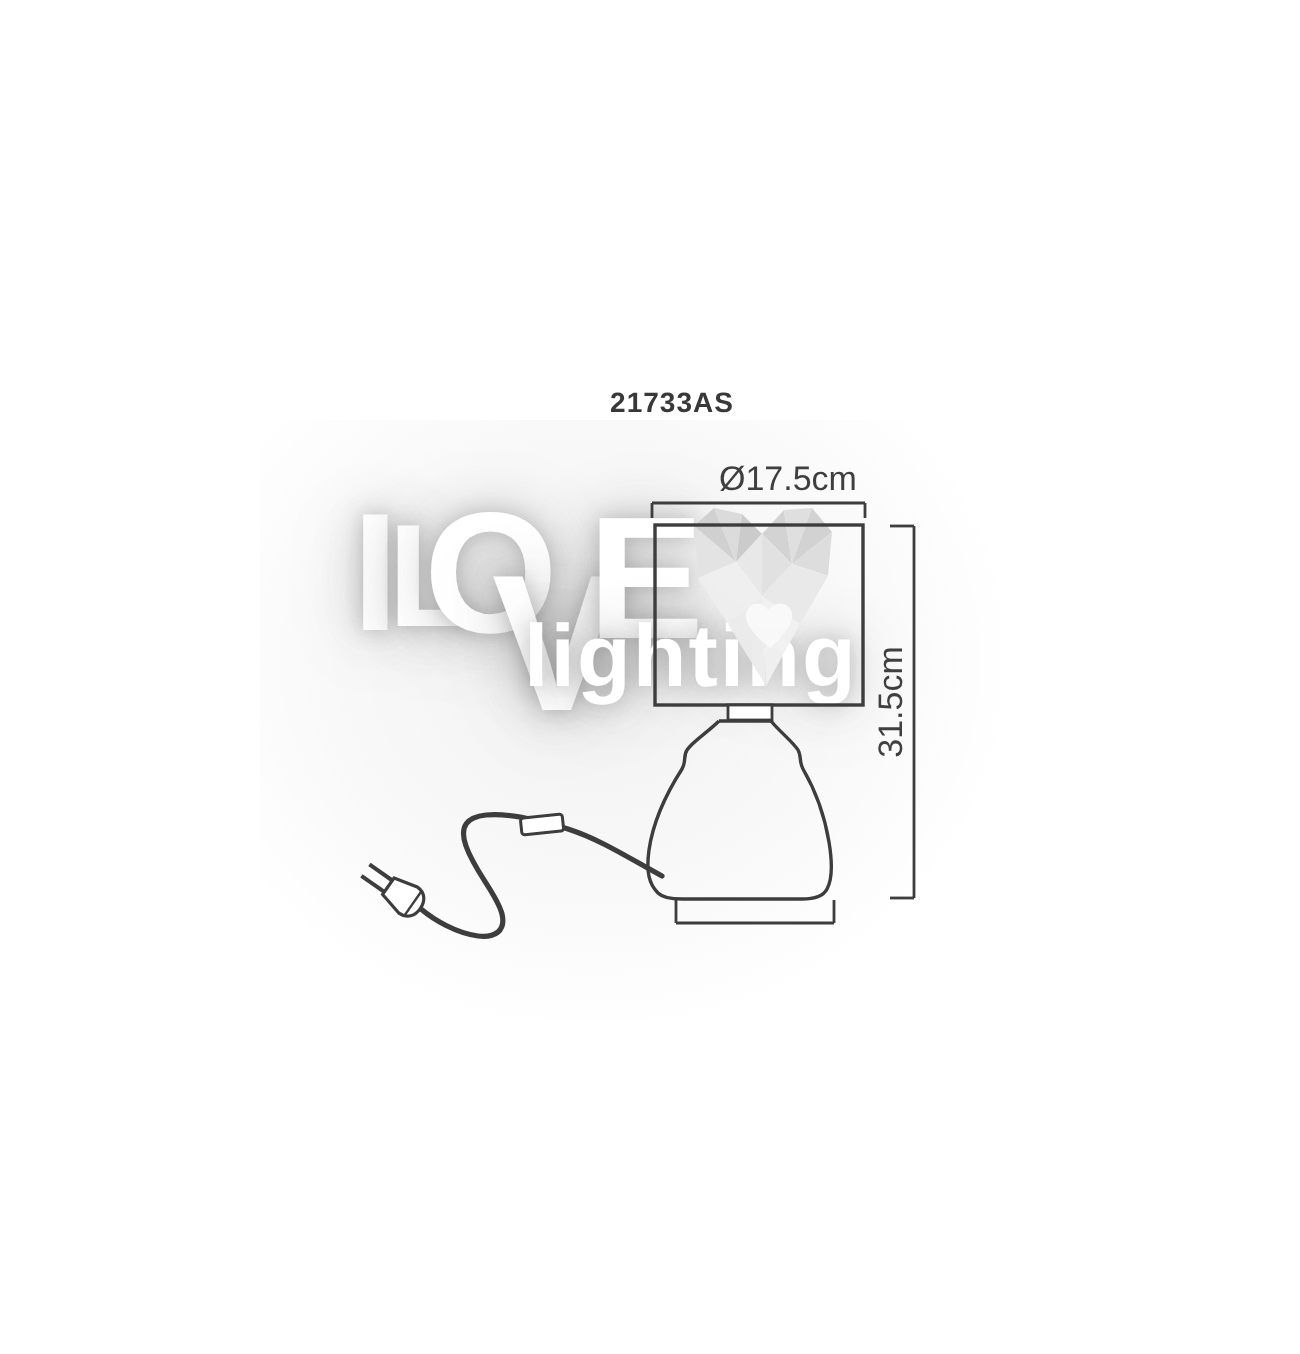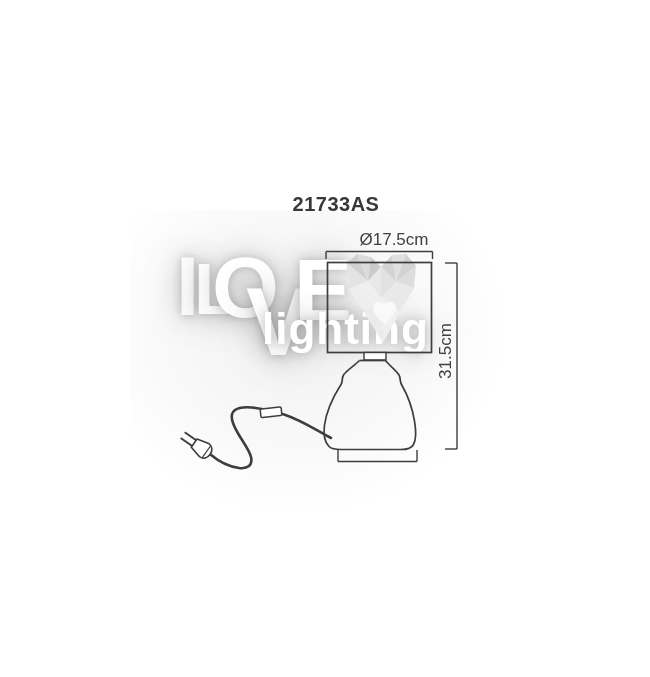--- a/index.html
+++ b/index.html
@@ -19,21 +19,21 @@
     text-shadow:0 0 10px rgba(110,110,110,0.38), 0 0 24px rgba(130,130,130,0.30), 0 3px 38px rgba(120,120,120,0.22);
     user-select:none; white-space:nowrap;
   }
   .lineart { position:absolute; left:0; top:0; }
   .label {
     position:absolute; color:#3f3f3f; font-size:17px;
     text-align:center; white-space:nowrap;
   }
   .title {
     position:absolute; left:266px; top:193px; width:140px;
-    text-align:center; font-size:20px; font-weight:bold;
+    text-align:center; font-size:14px; font-weight:bold;
     color:#383838; letter-spacing:0.5px;
   }
   .dim-top    { left:324px; top:230px; width:140px; }
   .dim-bottom { left:308px; top:471px; width:140px; }
   .dim-right  {
     left:406px; top:341px; width:80px;
     transform:rotate(-90deg);
   }
 </style>
 </head>

